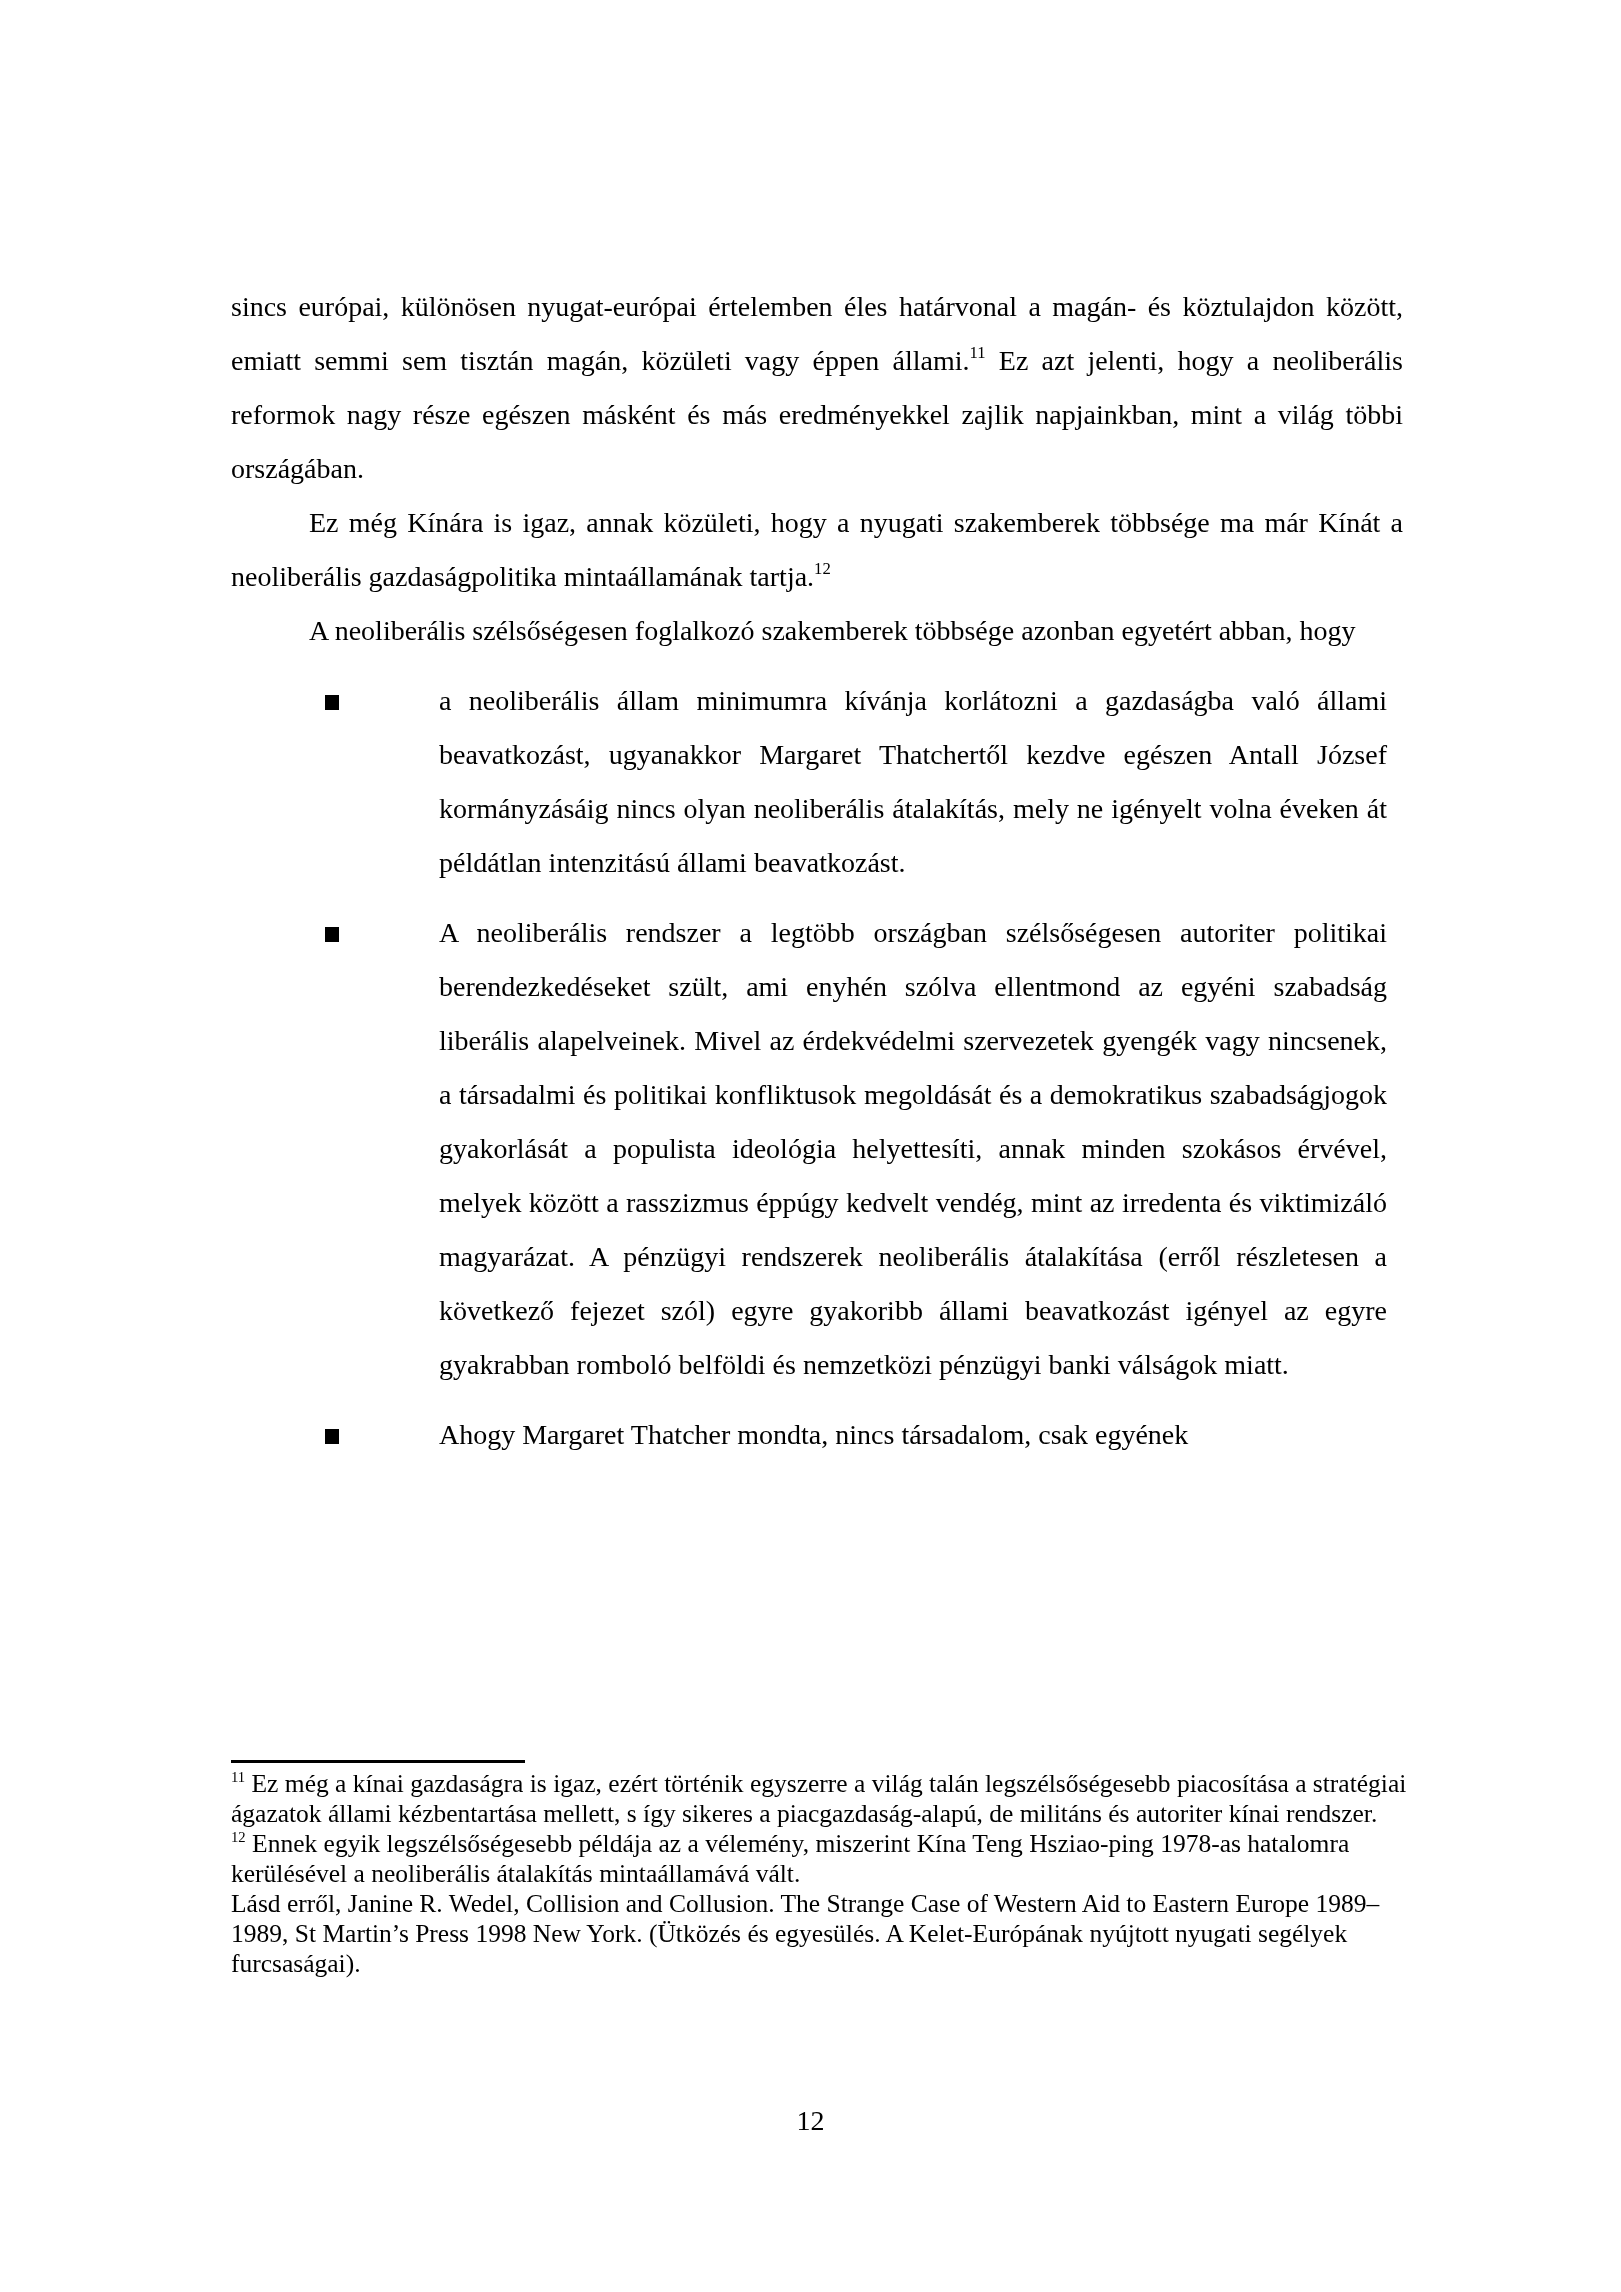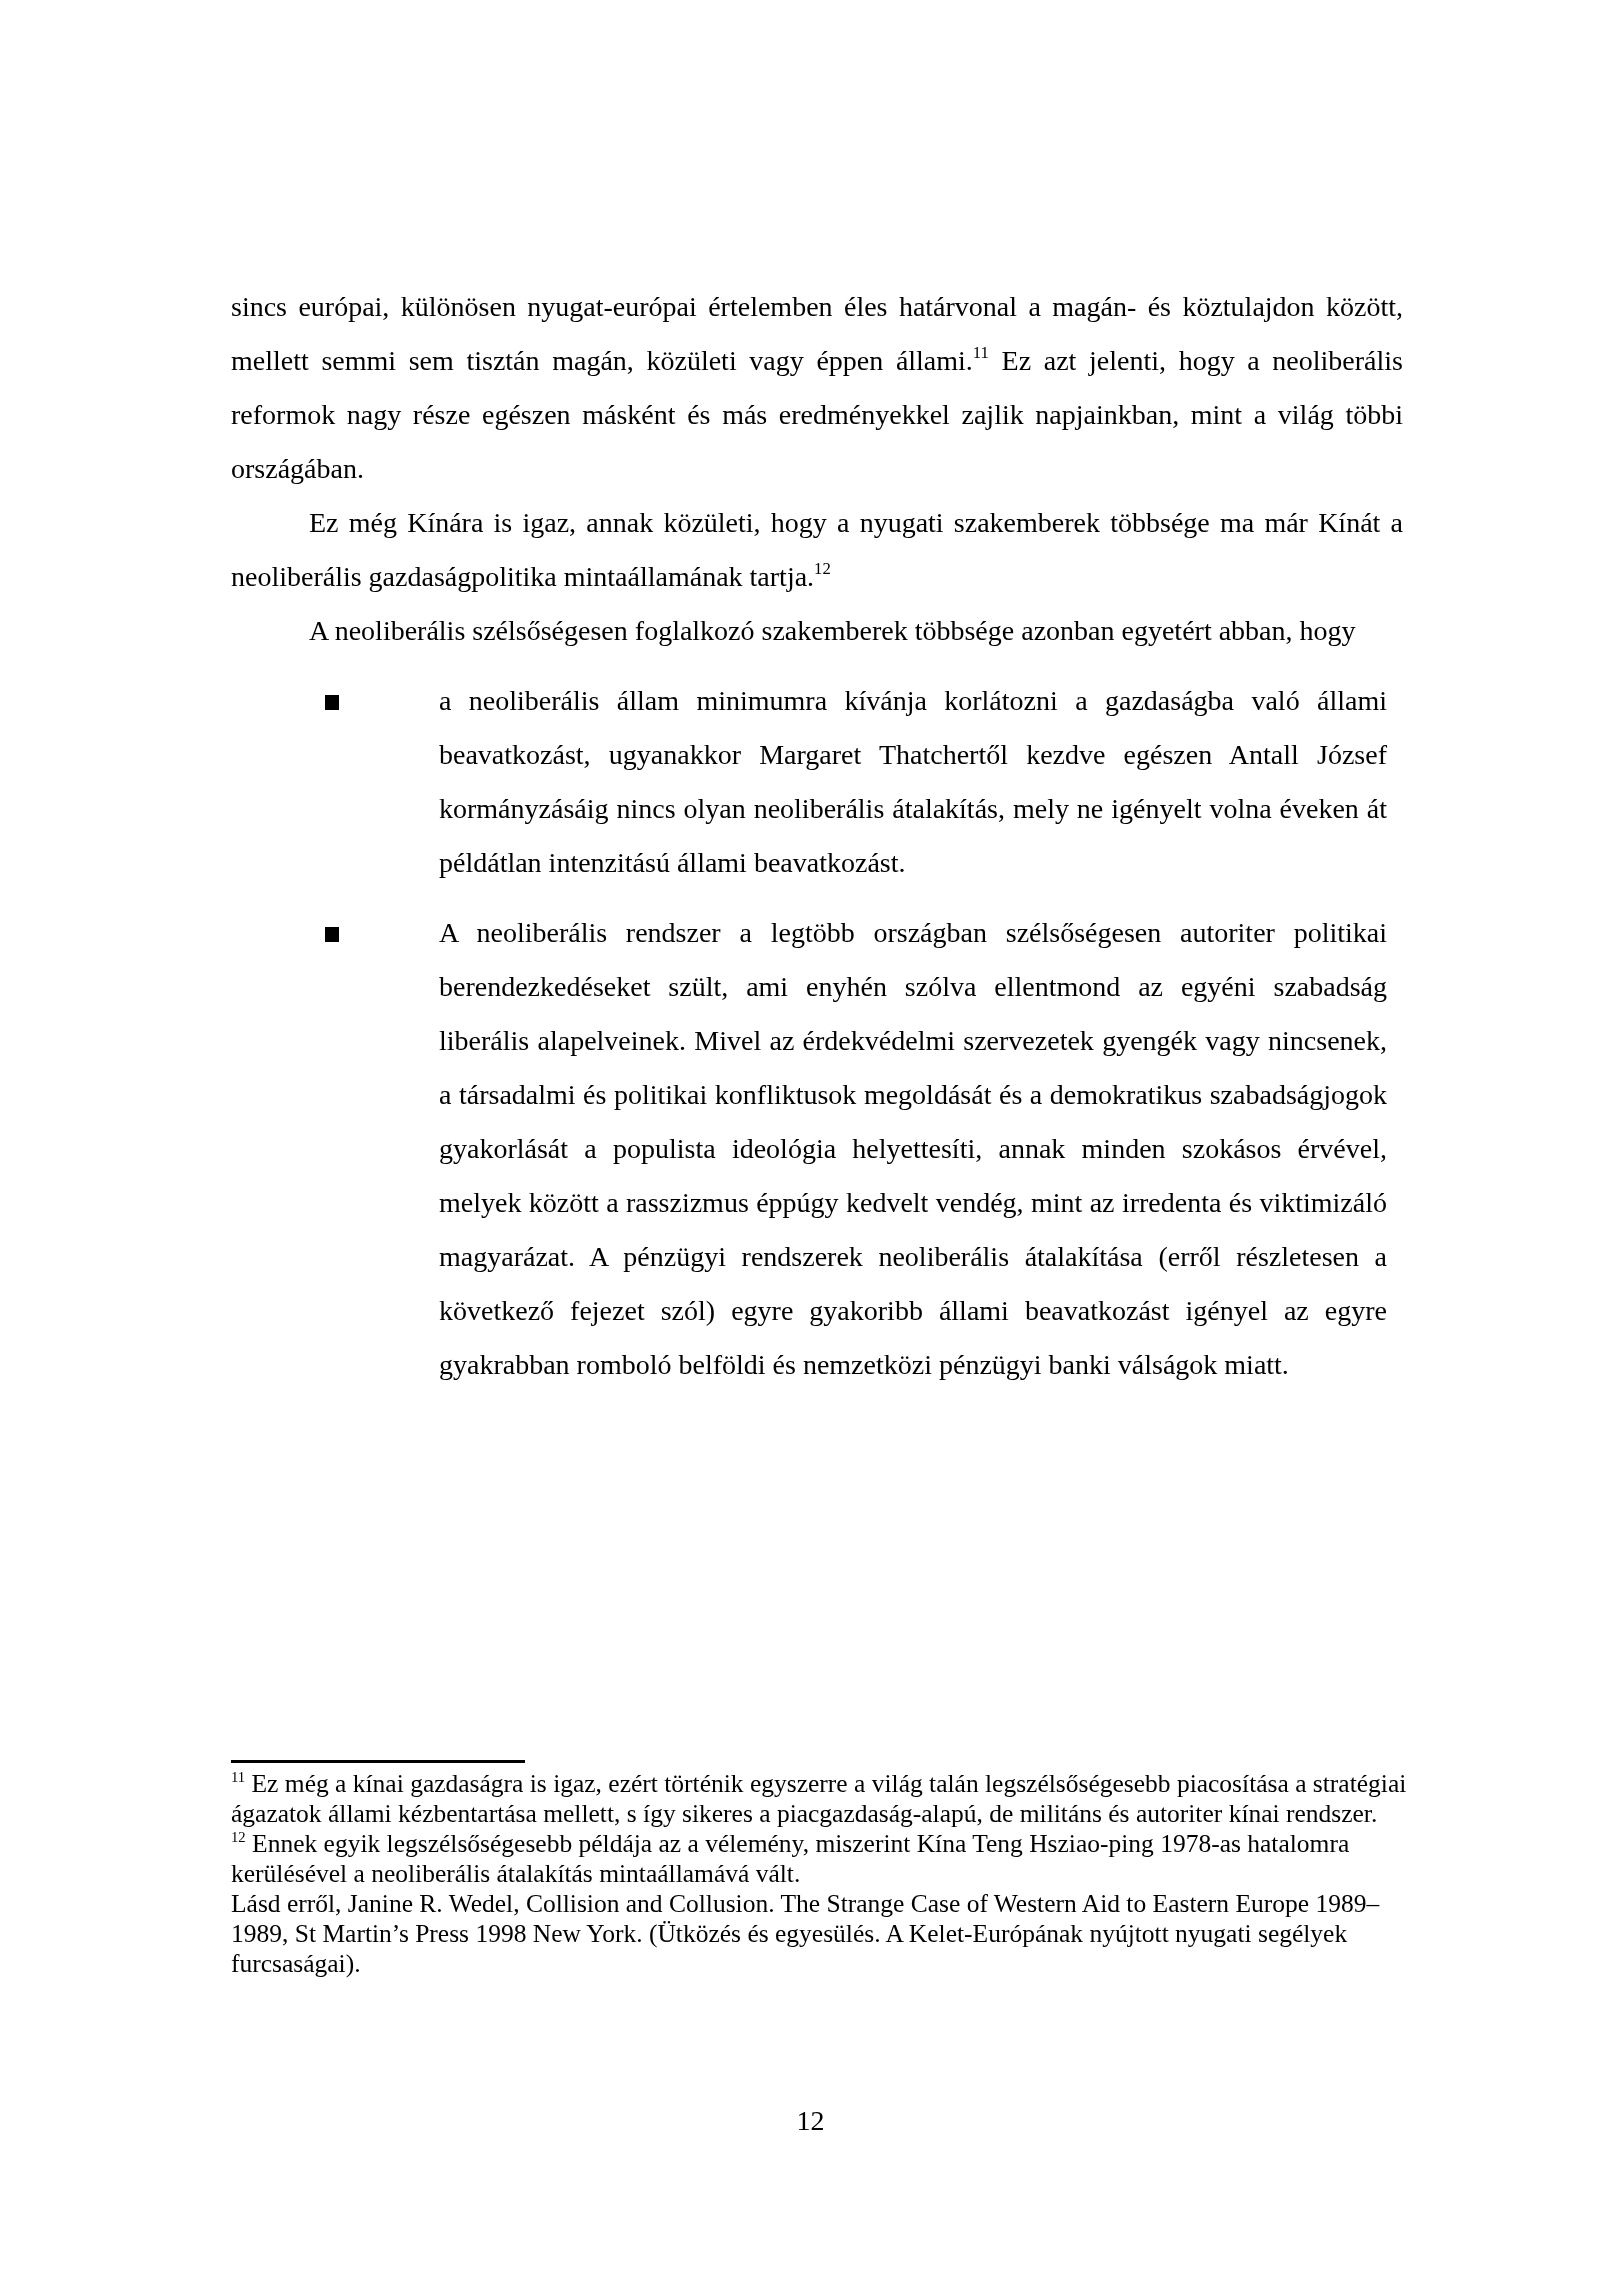--- a/index.html
+++ b/index.html
@@ -31,26 +31,27 @@
     .page-number {
       position: absolute; left: 0; width: 1621px; top: 2105px; text-align: center;
       font-size: 28px;
     }
   </style>
 </head>
 <body>
 
 <div class="page">
   <div class="body-text">
-    <p><span>sincs európai, különösen nyugat-európai értelemben éles határvonal a magán- és köztulajdon között, mellett semmi sem tisztán magán, közületi vagy éppen állami.</span><sup>11</sup><span> Ez azt jelenti, hogy a neoliberális reformok nagy része egészen másként és más eredményekkel zajlik napjainkban, mint a világ többi országában.</span></p>
+    <p><span>sincs európai, különösen nyugat-európai értelemben éles határvonal a magán- és köztulajdon között, emiatt semmi sem tisztán magán, közületi vagy éppen állami.</span><sup>11</sup><span> Ez azt jelenti, hogy a neoliberális reformok nagy része egészen másként és más eredményekkel zajlik napjainkban, mint a világ többi országában.</span></p>
     <p class="indent"><span>Ez még Kínára is igaz, annak közületi, hogy a nyugati szakemberek többsége ma már Kínát a neoliberális gazdaságpolitika mintaállamának tartja.</span><sup>12</sup></p>
     <p class="indent">A neoliberális szélsőségesen foglalkozó szakemberek többsége azonban egyetért abban, hogy</p>
     <ul class="bullet-list">
       <li><span class="bullet-box"></span><span>a neoliberális  állam minimumra kívánja korlátozni a gazdaságba való állami beavatkozást, ugyanakkor Margaret Thatchertől kezdve egészen Antall József kormányzásáig nincs olyan neoliberális átalakítás, mely ne igényelt volna éveken át példátlan intenzitású állami beavatkozást.</span></li>
       <li><span class="bullet-box"></span><span>A neoliberális rendszer a legtöbb országban szélsőségesen autoriter politikai berendezkedéseket szült, ami enyhén szólva ellentmond az egyéni szabadság liberális alapelveinek. Mivel az érdekvédelmi szervezetek gyengék vagy nincsenek, a társadalmi és politikai konfliktusok megoldását és a demokratikus szabadságjogok gyakorlását a populista ideológia helyettesíti, annak minden szokásos érvével, melyek között a rasszizmus éppúgy kedvelt vendég, mint az irredenta és viktimizáló magyarázat. A pénzügyi rendszerek neoliberális átalakítása (erről részletesen a következő fejezet szól) egyre gyakoribb állami beavatkozást igényel az egyre gyakrabban romboló belföldi és nemzetközi pénzügyi banki válságok miatt.</span></li>
+      <li><span class="bullet-box"></span><span>Ahogy Margaret Thatcher mondta, nincs társadalom, csak egyének</span></li>
     </ul>
   </div>
 
   <div class="fn-rule"></div>
 
   <div class="footnotes">
     <p><sup>11</sup><span> Ez még a kínai gazdaságra is igaz, ezért történik egyszerre a világ talán legszélsőségesebb piacosítása a stratégiai ágazatok állami kézbentartása mellett, s így sikeres a piacgazdaság-alapú, de militáns és autoriter kínai rendszer.</span></p>
     <p><sup>12</sup><span> Ennek egyik legszélsőségesebb példája az a vélemény, miszerint Kína Teng Hsziao-ping 1978-as  hatalomra kerülésével a neoliberális átalakítás mintaállamává vált.</span><br><span>Lásd erről, Janine R. Wedel, Collision and Collusion. The Strange Case of Western Aid to Eastern Europe 1989–1989, St Martin’s Press 1998 New York. (Ütközés és egyesülés. A Kelet-Európának nyújtott nyugati segélyek furcsaságai).</span></p>
   </div>
 

